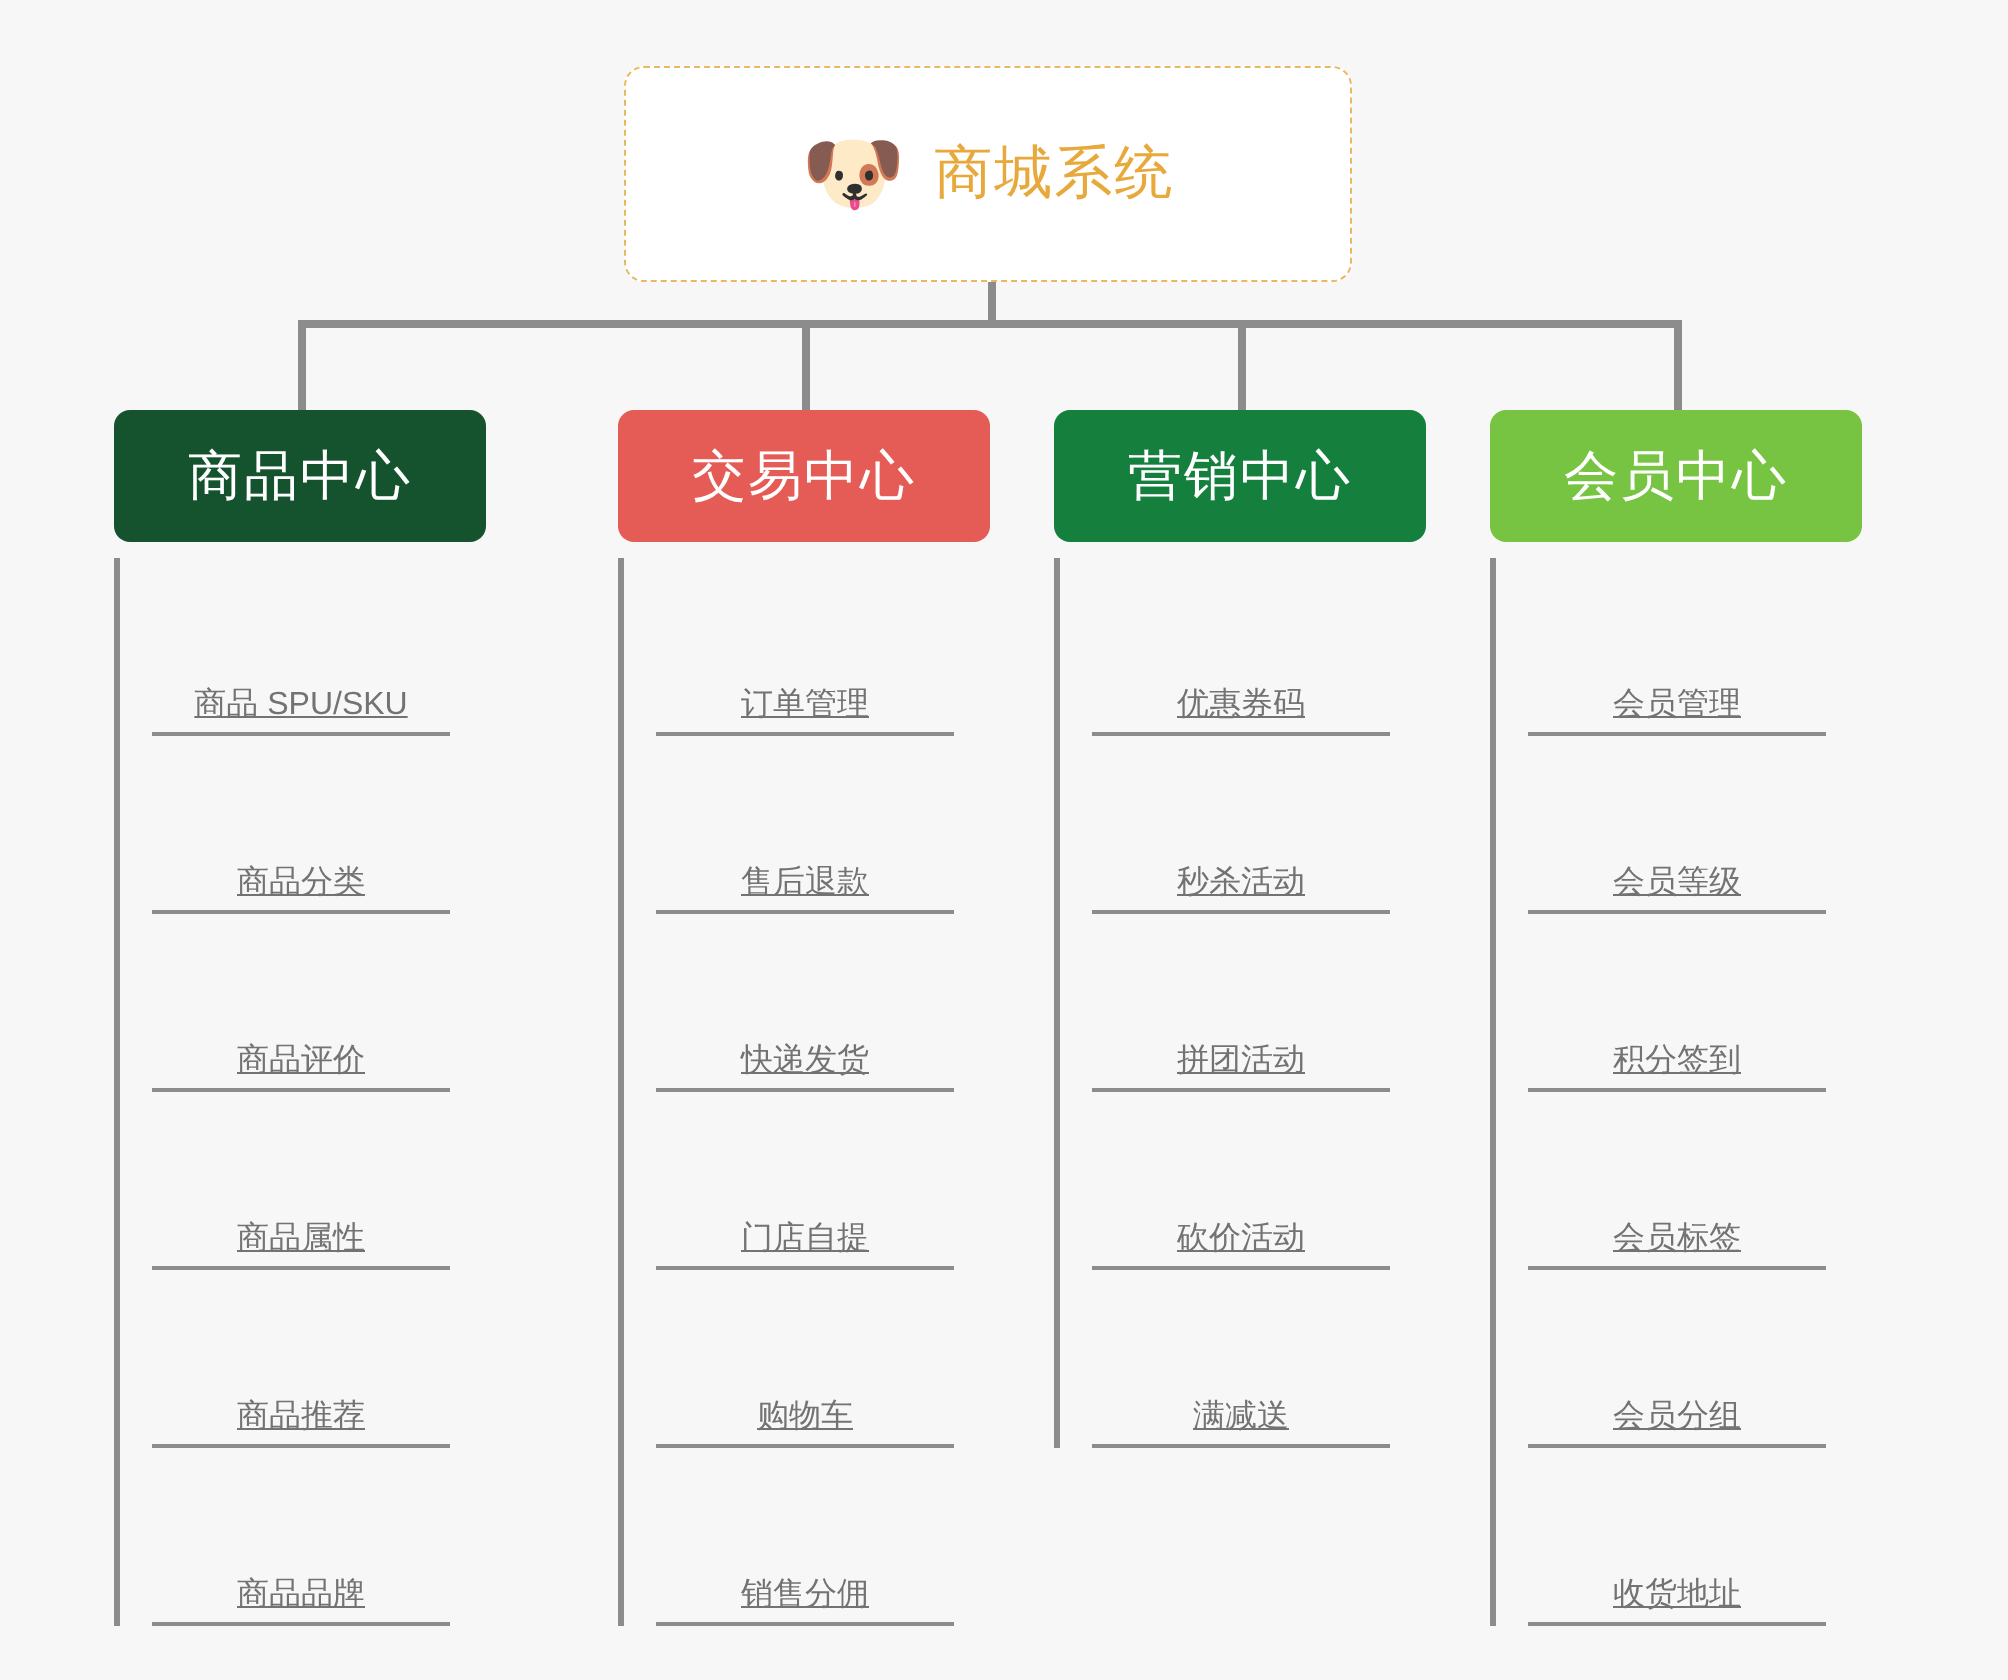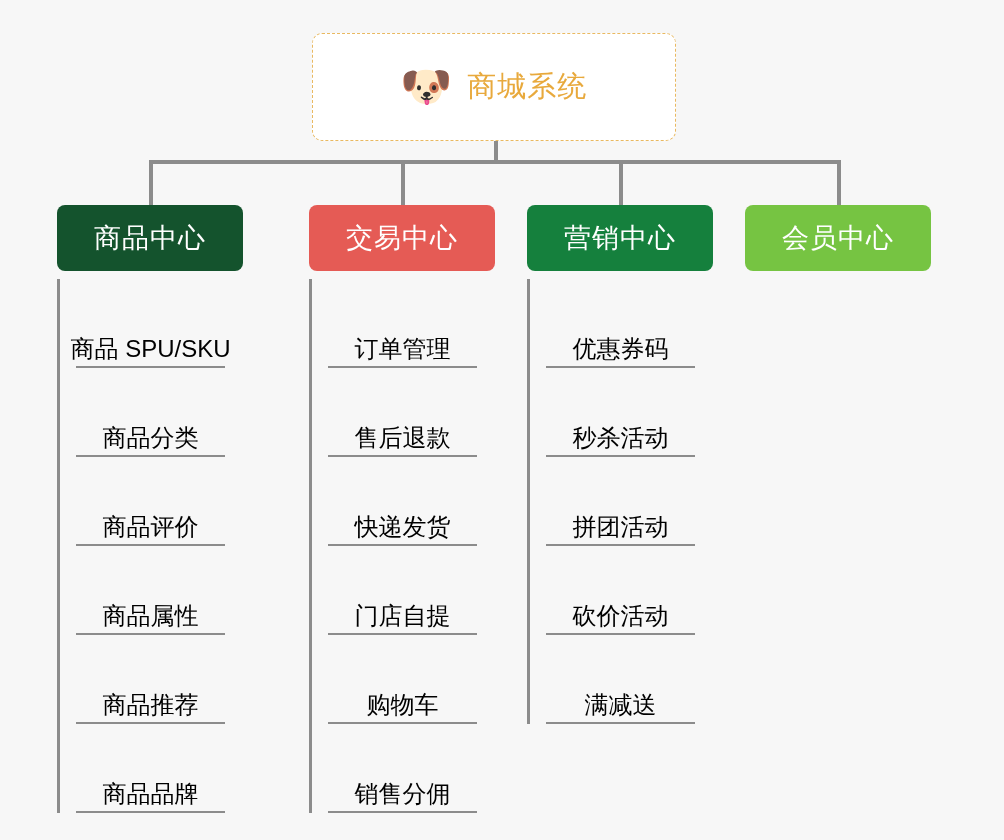--- a/index.html
+++ b/index.html
@@ -82,24 +82,25 @@
     height: 89px;
     box-sizing: border-box;
     display: flex;
     align-items: flex-end;
     justify-content: center;
     padding-bottom: 4px;
     border-bottom: 2px solid #8c8c8c;
     margin-right: 18px;
   }
   .leaf-label {
-    font-size: 24px;
-    color: #000000;
+    font-size: 16px;
+    color: #737373;
     white-space: nowrap;
     line-height: 1.1;
+    text-decoration: underline;
   }
 </style>
 </head>
 <body>
 
 <div id="chart-root">
 
   <div class="root-node">
     <span class="root-icon">🐶</span>
     <span class="root-title">商城系统</span>
@@ -186,15 +187,35 @@
       <div class="leaf">
           <span class="leaf-label">满减送</span>
         </div>
     </div>
   </div>
 
   <div class="branch" style="left:745px;">
     <div class="branch-header" style="background:#76c442;">
       <span>会员中心</span>
     </div>
+    <div class="branch-body">
+      <div class="leaf">
+          <span class="leaf-label">会员管理</span>
+        </div>
+      <div class="leaf">
+          <span class="leaf-label">会员等级</span>
+        </div>
+      <div class="leaf">
+          <span class="leaf-label">积分签到</span>
+        </div>
+      <div class="leaf">
+          <span class="leaf-label">会员标签</span>
+        </div>
+      <div class="leaf">
+          <span class="leaf-label">会员分组</span>
+        </div>
+      <div class="leaf">
+          <span class="leaf-label">收货地址</span>
+        </div>
+    </div>
   </div>
 
 </div>
 
 </body></html>

